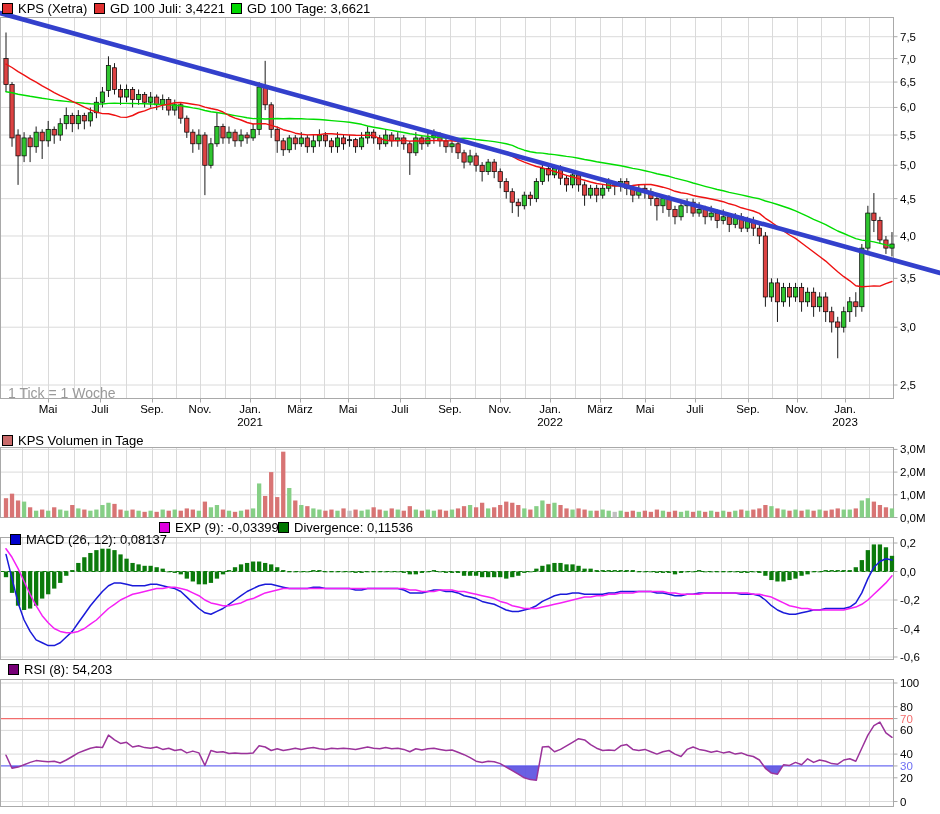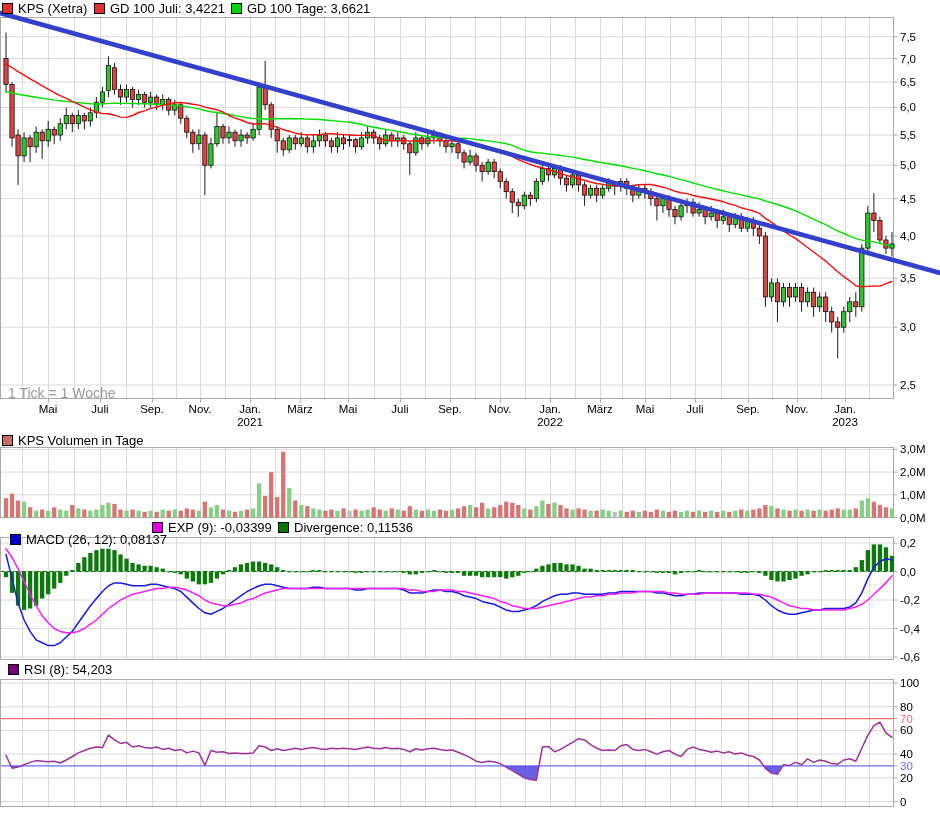--- a/index.html
+++ b/index.html
@@ -945,21 +945,21 @@
       <i class="sq" style="background: rgb(201, 106, 106);"></i>
       <span>KPS Volumen in Tage</span>
     </span>
   </div>
 
   <div>
     <span class="legend-item" style="left:10px;top:532px">
       <i class="sq" style="background: rgb(0, 0, 204);"></i>
       <span>MACD (26, 12): 0,08137</span>
     </span>
-    <span class="legend-item" style="left:152px;top:520px">
+    <span class="legend-item" style="left:159px;top:520px">
       <i class="sq" style="background: rgb(221, 0, 221);"></i>
       <span>EXP (9): -0,03399</span>
     </span>
     <span class="legend-item" style="left:278px;top:520px">
       <i class="sq" style="background: rgb(0, 119, 0);"></i>
       <span>Divergence: 0,11536</span>
     </span>
   </div>
 
   <div>

